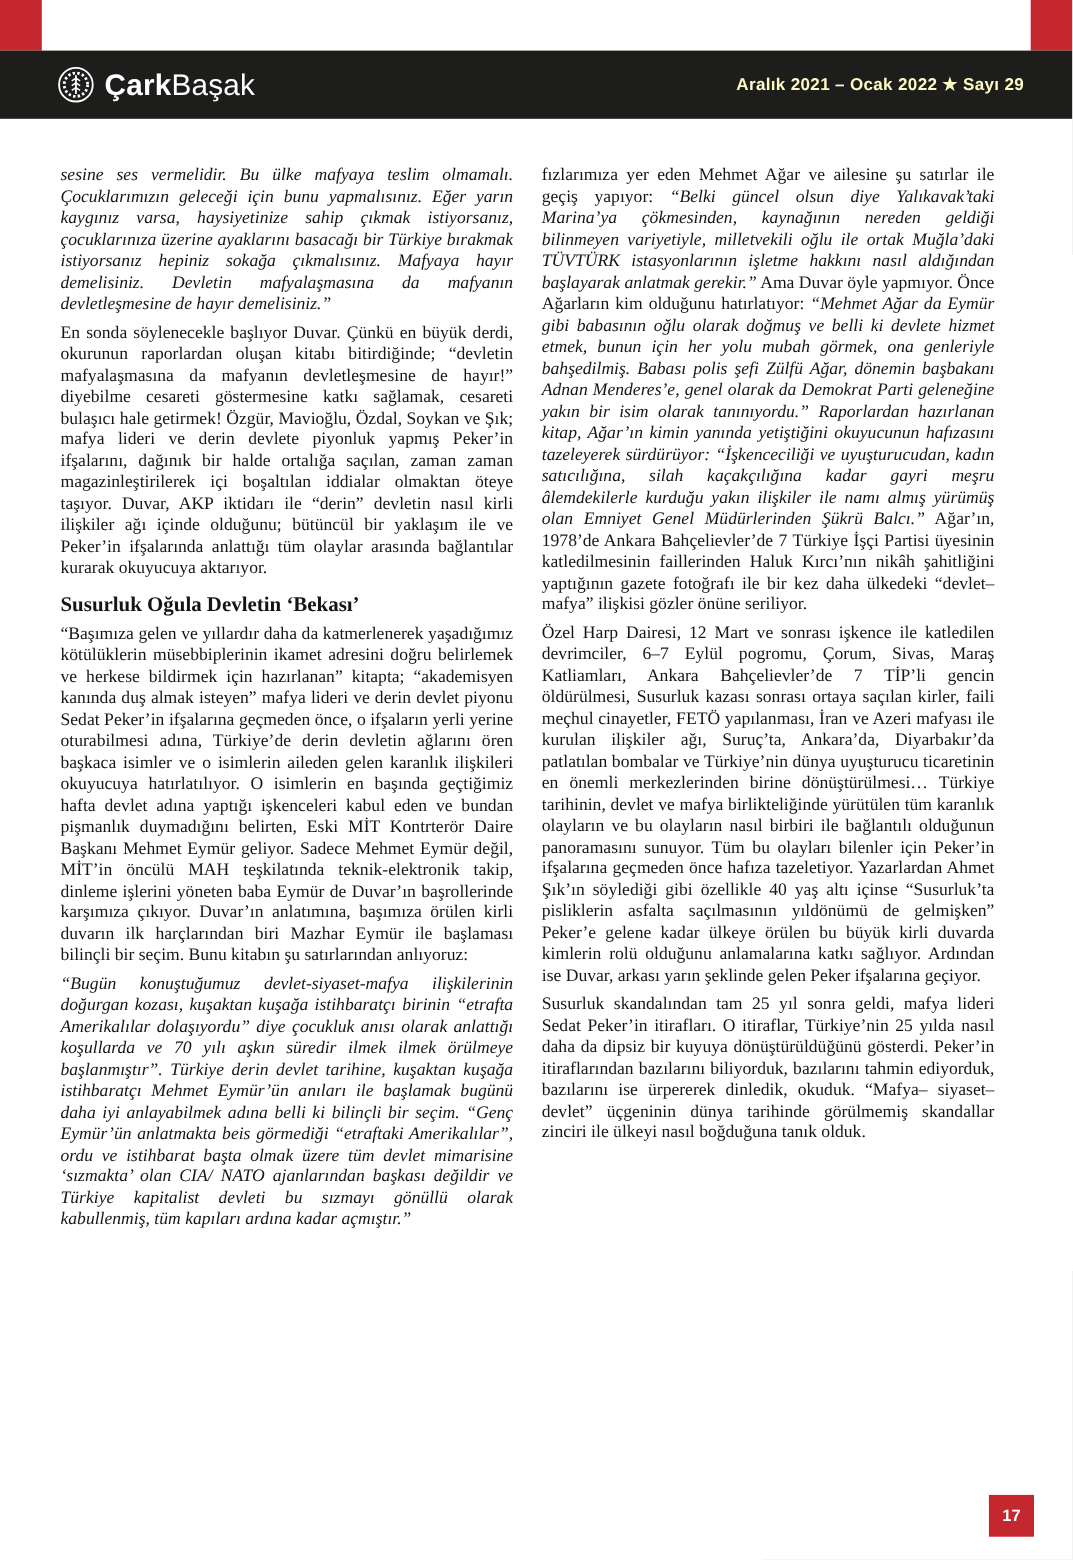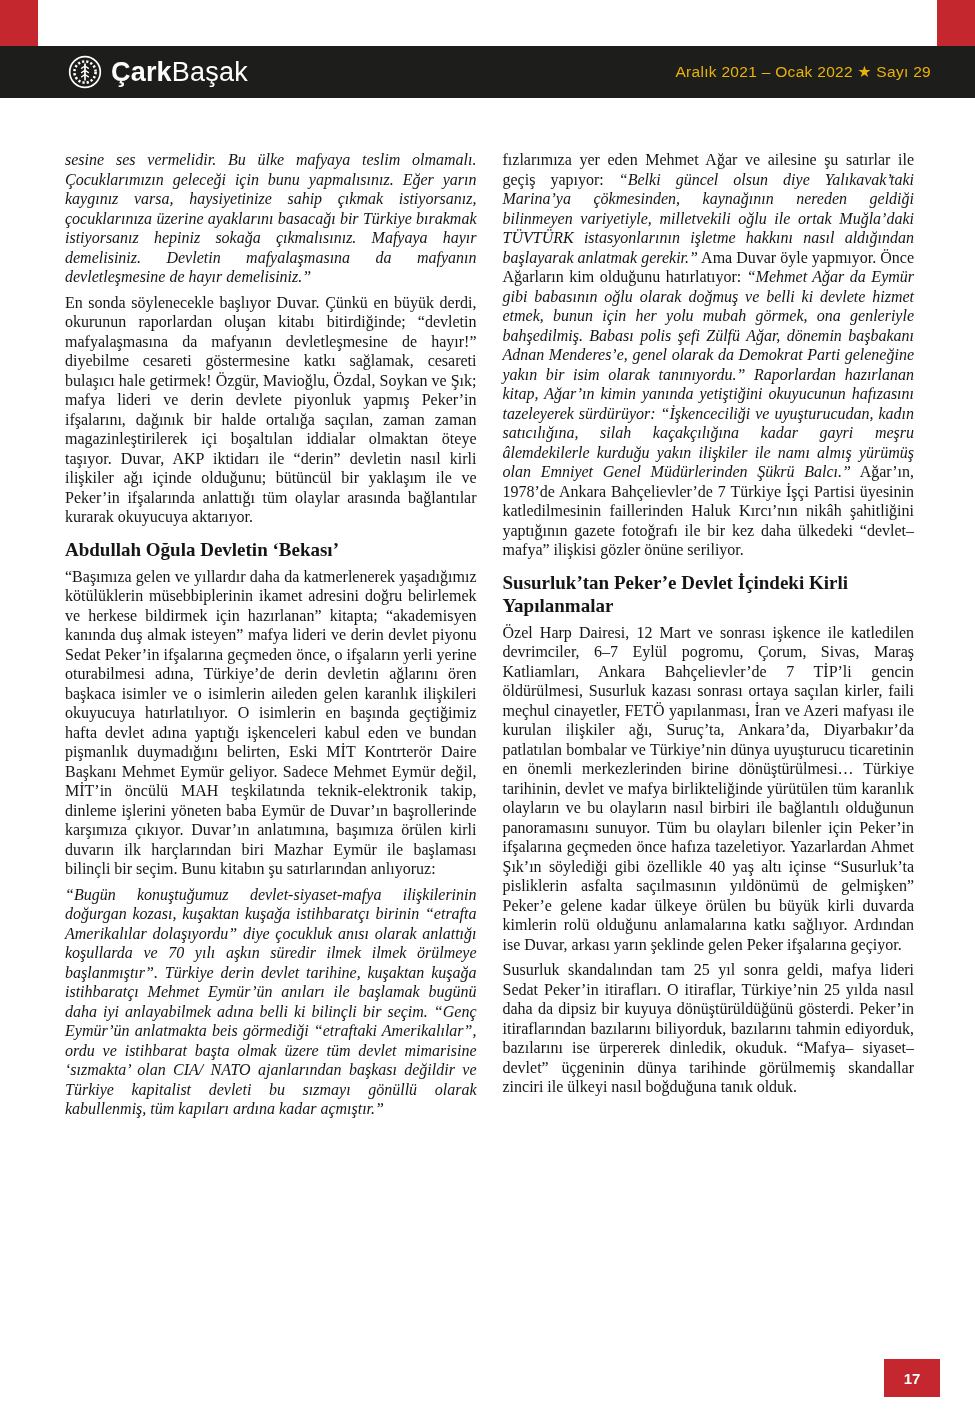--- a/index.html
+++ b/index.html
@@ -20,44 +20,44 @@
     height: 46px;
     background: #c4272e;
   }
   .corner-accent.left { left: 0; }
   .corner-accent.right { right: 0; }
   .masthead {
     position: absolute;
     top: 46px;
     left: 0;
     right: 0;
-    height: 52px;
+    height: 62px;
     background: #1d1d1b;
     display: flex;
     align-items: center;
-    padding: 0 44px 0 68px;
+    padding: 0 44px 0 52px;
     box-sizing: border-box;
     font-family: "Liberation Sans", sans-serif;
   }
   .brand { display: flex; align-items: center; gap: 9px; }
   .logo { display: inline-flex; align-items: center; }
   .brand-name { color: #ffffff; font-size: 27px; letter-spacing: 0.2px; }
   .brand-name .bold { font-weight: 700; }
   .brand-name .light { font-weight: 400; }
   .issue {
     margin-left: auto;
-    color: #eab308;
-    font-weight: 400;
+    color: #fef9c3;
+    font-weight: 700;
     font-size: 15.5px;
     letter-spacing: 0.3px;
   }
   .content {
     position: absolute;
     top: 150px;
-    left: 65px;
+    left: 55px;
     width: 849px;
     display: flex;
     gap: 26px;
   }
   .col {
     flex: 1 1 0;
     min-width: 0;
     font-size: 16px;
     line-height: 19.5px;
   }
@@ -70,21 +70,21 @@
   .section-heading {
     font-size: 19px;
     line-height: 23px;
     font-weight: 700;
     margin: 11px 0 6px 0;
   }
   .page-number {
     position: absolute;
     right: 35px;
     bottom: 21px;
-    width: 56px;
+    width: 41px;
     height: 38px;
     background: #c4272e;
     color: #ffffff;
     font-family: "Liberation Sans", sans-serif;
     font-weight: 700;
     font-size: 15px;
     display: flex;
     align-items: center;
     justify-content: center;
   }
@@ -109,27 +109,26 @@
       </span>
       <span class="brand-name"><span class="bold">Çark</span><span class="light">Başak</span></span>
     </div>
     <div class="issue">Aralık 2021 – Ocak 2022 ★ Sayı 29</div>
   </header>
 
   <main class="content">
     <section class="col">
         <p class="para"><span class="run italic">sesine ses vermelidir. Bu ülke mafyaya teslim olmamalı. Çocuklarımızın geleceği için bunu yapmalısınız. Eğer yarın kaygınız varsa, haysiyetinize sahip çıkmak istiyorsanız, çocuklarınıza üzerine ayaklarını basacağı bir Türkiye bırakmak istiyorsanız hepiniz sokağa çıkmalısınız. Mafyaya hayır demelisiniz. Devletin mafyalaşmasına da mafyanın devletleşmesine de hayır demelisiniz.”</span></p>
         <p class="para"><span class="run">En sonda söylenecekle başlıyor Duvar. Çünkü en büyük derdi, okurunun raporlardan oluşan kitabı bitirdiğinde; “devletin mafyalaşmasına da mafyanın devletleşmesine de hayır!” diyebilme cesareti göstermesine katkı sağlamak, cesareti bulaşıcı hale getirmek! Özgür, Mavioğlu, Özdal, Soykan ve Şık; mafya lideri ve derin devlete piyonluk yapmış Peker’in ifşalarını, dağınık bir halde ortalığa saçılan, zaman zaman magazinleştirilerek içi boşaltılan iddialar olmaktan öteye taşıyor. Duvar, AKP iktidarı ile “derin” devletin nasıl kirli ilişkiler ağı içinde olduğunu; bütüncül bir yaklaşım ile ve Peker’in ifşalarında anlattığı tüm olaylar arasında bağlantılar kurarak okuyucuya aktarıyor.</span></p>
-        <h3 class="section-heading">Abdullah Oğula Devletin ‘Bekası’</h3>
+        <h3 class="section-heading">Susurluk Oğula Devletin ‘Bekası’</h3>
         <p class="para"><span class="run">“Başımıza gelen ve yıllardır daha da katmerlenerek yaşadığımız kötülüklerin müsebbiplerinin ikamet adresini doğru belirlemek ve herkese bildirmek için hazırlanan” kitapta; “akademisyen kanında duş almak isteyen” mafya lideri ve derin devlet piyonu Sedat Peker’in ifşalarına geçmeden önce, o ifşaların yerli yerine oturabilmesi adına, Türkiye’de derin devletin ağlarını ören başkaca isimler ve o isimlerin aileden gelen karanlık ilişkileri okuyucuya hatırlatılıyor. O isimlerin en başında geçtiğimiz hafta devlet adına yaptığı işkenceleri kabul eden ve bundan pişmanlık duymadığını belirten, Eski MİT Kontrterör Daire Başkanı Mehmet Eymür geliyor. Sadece Mehmet Eymür değil, MİT’in öncülü MAH teşkilatında teknik-elektronik takip, dinleme işlerini yöneten baba Eymür de Duvar’ın başrollerinde karşımıza çıkıyor. Duvar’ın anlatımına, başımıza örülen kirli duvarın ilk harçlarından biri Mazhar Eymür ile başlaması bilinçli bir seçim. Bunu kitabın şu satırlarından anlıyoruz:</span></p>
         <p class="para"><span class="run italic">“Bugün konuştuğumuz devlet-siyaset-mafya ilişkilerinin doğurgan kozası, kuşaktan kuşağa istihbaratçı birinin “etrafta Amerikalılar dolaşıyordu” diye çocukluk anısı olarak anlattığı koşullarda ve 70 yılı aşkın süredir ilmek ilmek örülmeye başlanmıştır”. Türkiye derin devlet tarihine, kuşaktan kuşağa istihbaratçı Mehmet Eymür’ün anıları ile başlamak bugünü daha iyi anlayabilmek adına belli ki bilinçli bir seçim. “Genç Eymür’ün anlatmakta beis görmediği “etraftaki Amerikalılar”, ordu ve istihbarat başta olmak üzere tüm devlet mimarisine ‘sızmakta’ olan CIA/ NATO ajanlarından başkası değildir ve Türkiye kapitalist devleti bu sızmayı gönüllü olarak kabullenmiş, tüm kapıları ardına kadar açmıştır.”</span></p>
       </section>
     <section class="col">
         <p class="para"><span class="run">fızlarımıza yer eden Mehmet Ağar ve ailesine şu satırlar ile geçiş yapıyor: </span><span class="run italic">“Belki güncel olsun diye Yalıkavak’taki Marina’ya çökmesinden, kaynağının nereden geldiği bilinmeyen variyetiyle, milletvekili oğlu ile ortak Muğla’daki TÜVTÜRK istasyonlarının işletme hakkını nasıl aldığından başlayarak anlatmak gerekir.”</span><span class="run"> Ama Duvar öyle yapmıyor. Önce Ağarların kim olduğunu hatırlatıyor: </span><span class="run italic">“Mehmet Ağar da Eymür gibi babasının oğlu olarak doğmuş ve belli ki devlete hizmet etmek, bunun için her yolu mubah görmek, ona genleriyle bahşedilmiş. Babası polis şefi Zülfü Ağar, dönemin başbakanı Adnan Menderes’e, genel olarak da Demokrat Parti geleneğine yakın bir isim olarak tanınıyordu.” Raporlardan hazırlanan kitap, Ağar’ın kimin yanında yetiştiğini okuyucunun hafızasını tazeleyerek sürdürüyor: “İşkenceciliği ve uyuşturucudan, kadın satıcılığına, silah kaçakçılığına kadar gayri meşru âlemdekilerle kurduğu yakın ilişkiler ile namı almış yürümüş olan Emniyet Genel Müdürlerinden Şükrü Balcı.”</span><span class="run"> Ağar’ın, 1978’de Ankara Bahçelievler’de 7 Türkiye İşçi Partisi üyesinin katledilmesinin faillerinden Haluk Kırcı’nın nikâh şahitliğini yaptığının gazete fotoğrafı ile bir kez daha ülkedeki “devlet– mafya” ilişkisi gözler önüne seriliyor.</span></p>
-        <h3 class="section-heading">Susurluk’tan Peker’e Devlet İçindeki Kirli Yapılanmalar</h3>
         <p class="para"><span class="run">Özel Harp Dairesi, 12 Mart ve sonrası işkence ile katledilen devrimciler, 6–7 Eylül pogromu, Çorum, Sivas, Maraş Katliamları, Ankara Bahçelievler’de 7 TİP’li gencin öldürülmesi, Susurluk kazası sonrası ortaya saçılan kirler, faili meçhul cinayetler, FETÖ yapılanması, İran ve Azeri mafyası ile kurulan ilişkiler ağı, Suruç’ta, Ankara’da, Diyarbakır’da patlatılan bombalar ve Türkiye’nin dünya uyuşturucu ticaretinin en önemli merkezlerinden birine dönüştürülmesi… Türkiye tarihinin, devlet ve mafya birlikteliğinde yürütülen tüm karanlık olayların ve bu olayların nasıl birbiri ile bağlantılı olduğunun panoramasını sunuyor. Tüm bu olayları bilenler için Peker’in ifşalarına geçmeden önce hafıza tazeletiyor. Yazarlardan Ahmet Şık’ın söylediği gibi özellikle 40 yaş altı içinse “Susurluk’ta pisliklerin asfalta saçılmasının yıldönümü de gelmişken” Peker’e gelene kadar ülkeye örülen bu büyük kirli duvarda kimlerin rolü olduğunu anlamalarına katkı sağlıyor. Ardından ise Duvar, arkası yarın şeklinde gelen Peker ifşalarına geçiyor.</span></p>
         <p class="para"><span class="run">Susurluk skandalından tam 25 yıl sonra geldi, mafya lideri Sedat Peker’in itirafları. O itiraflar, Türkiye’nin 25 yılda nasıl daha da dipsiz bir kuyuya dönüştürüldüğünü gösterdi. Peker’in itiraflarından bazılarını biliyorduk, bazılarını tahmin ediyorduk, bazılarını ise ürpererek dinledik, okuduk. “Mafya– siyaset– devlet” üçgeninin dünya tarihinde görülmemiş skandallar zinciri ile ülkeyi nasıl boğduğuna tanık olduk.</span></p>
       </section>
   </main>
 
   <div class="page-number">17</div>
 
 </div>
 
 </body></html>

